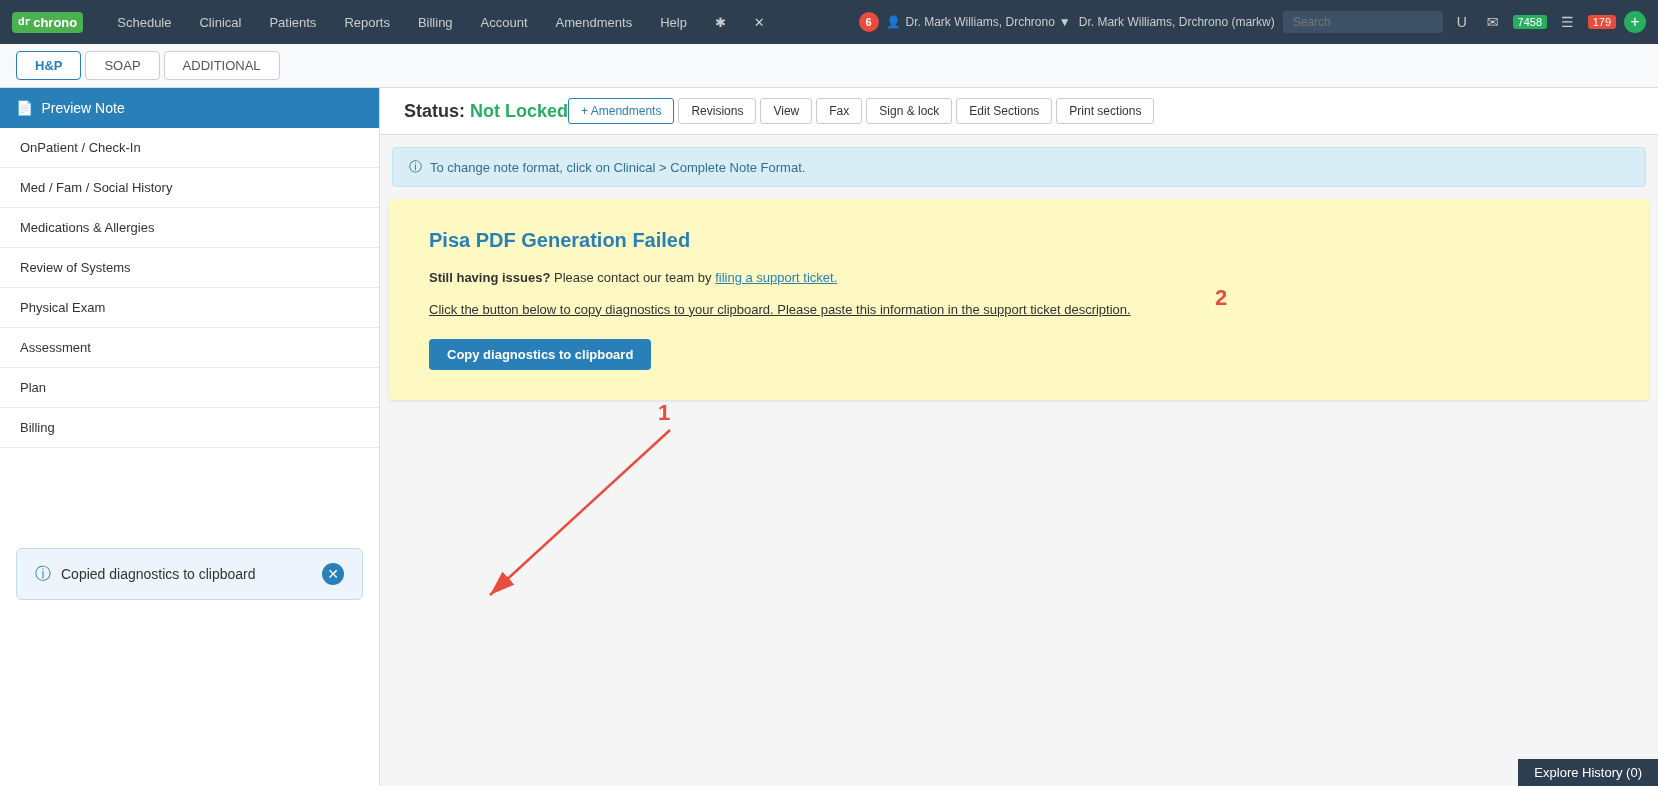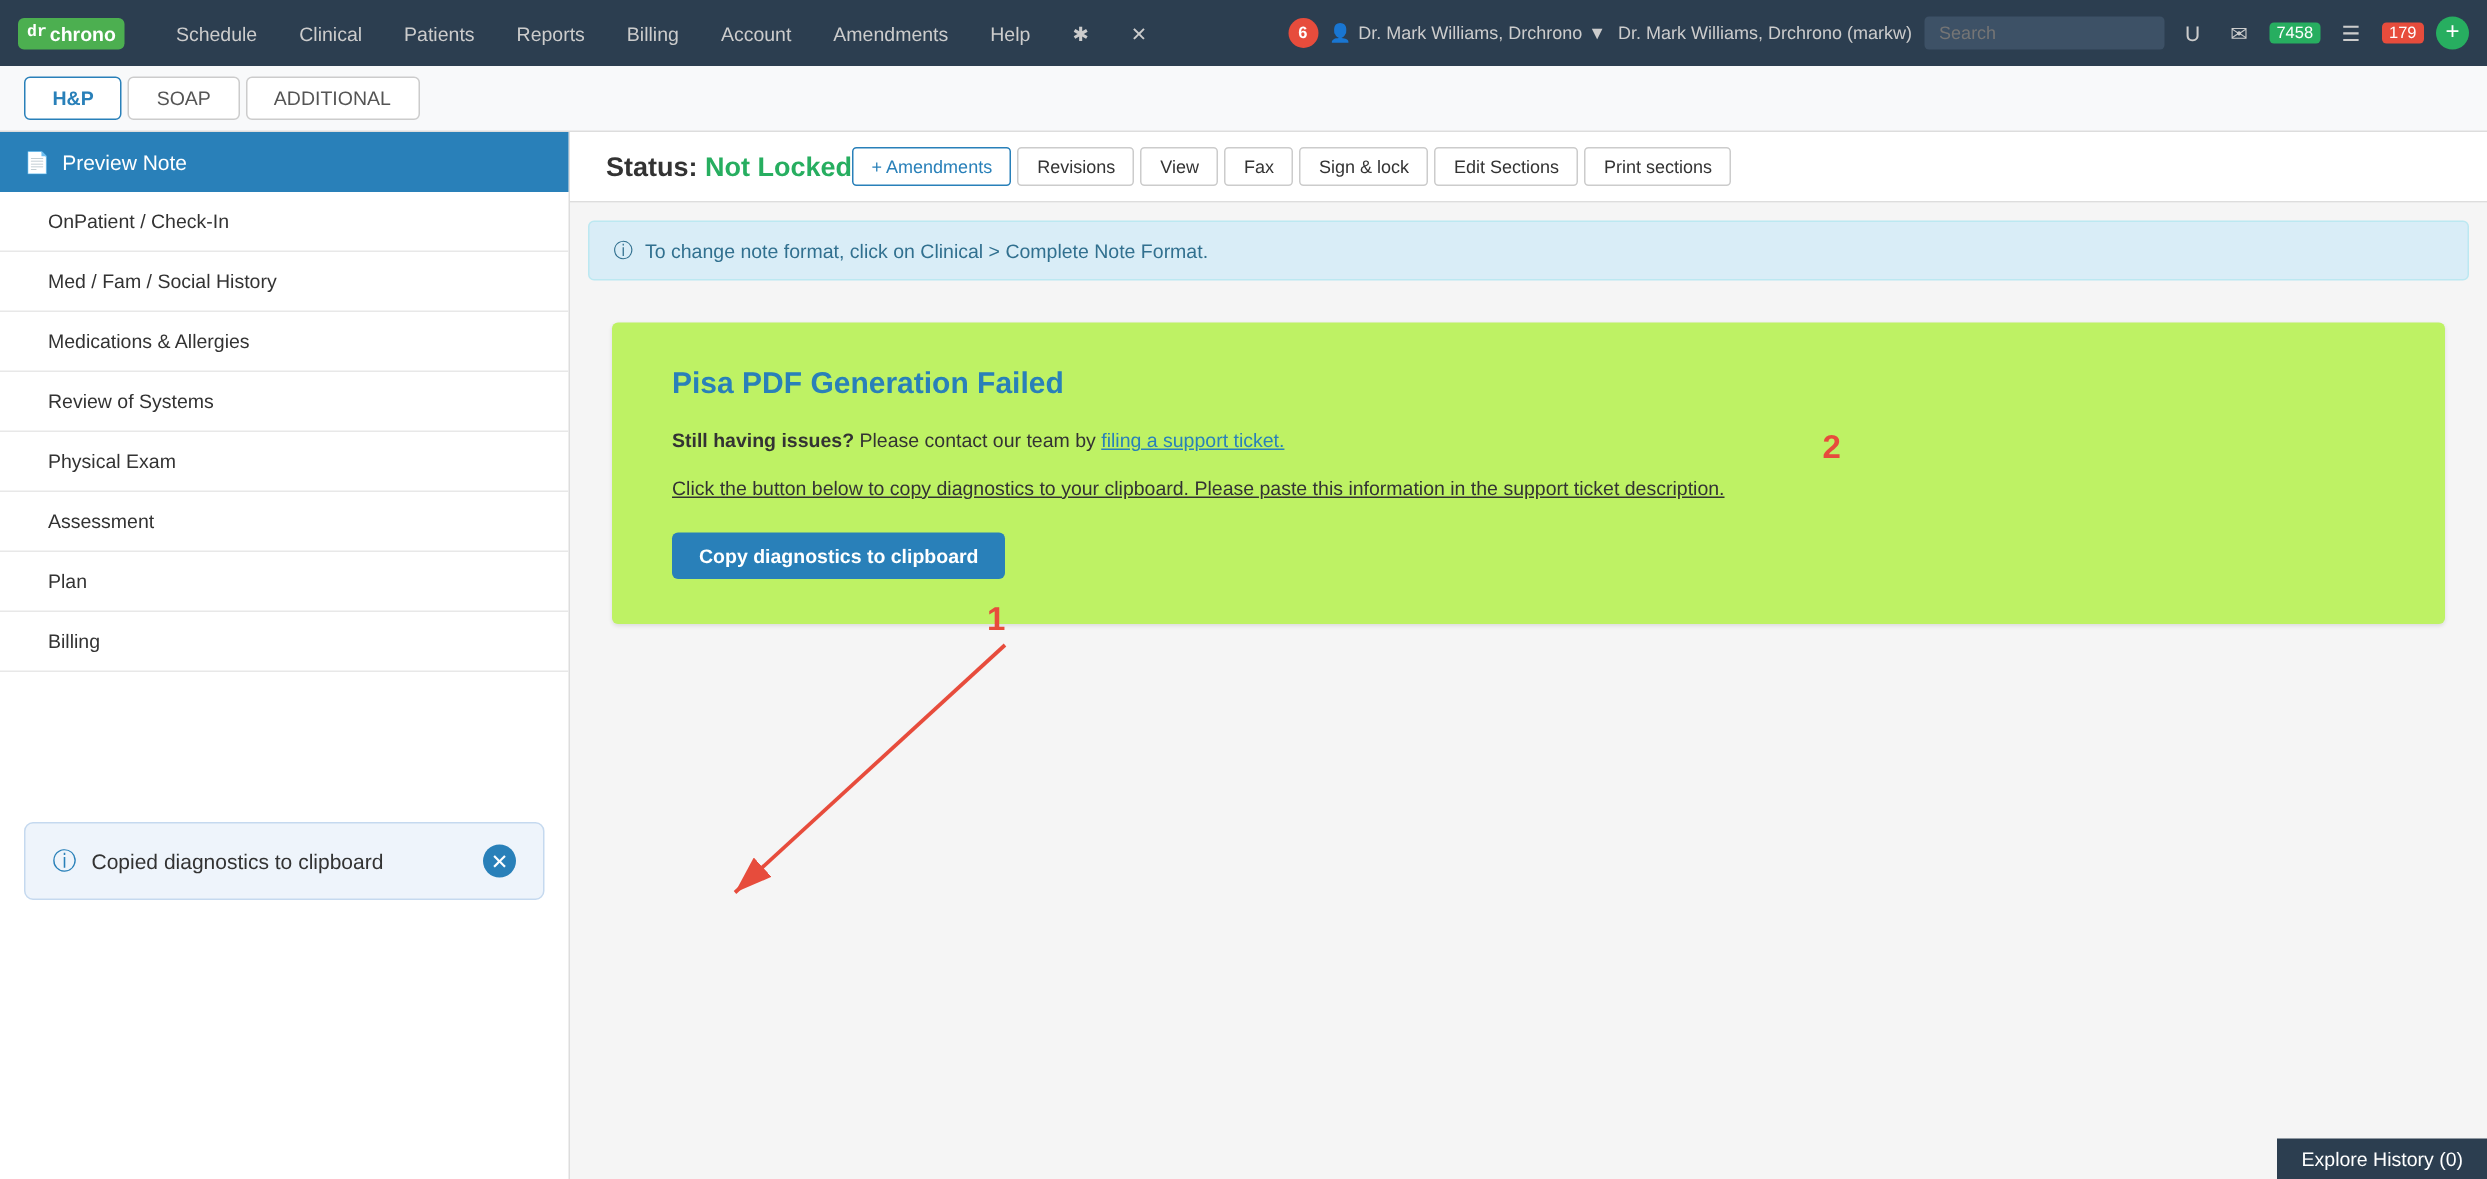--- a/index.html
+++ b/index.html
@@ -161,21 +161,21 @@
       padding: 12px 16px;
       border: none;
       cursor: pointer;
       font-size: 14px;
       text-align: left;
       display: flex;
       align-items: center;
       gap: 8px;
     }
     .sidebar-item {
-      padding: 12px 32px;
+      padding: 12px 20px;
       border-bottom: 1px solid #e8e8e8;
       cursor: pointer;
       color: #333;
       font-size: 13px;
     }
 
     
     .content-area {
       flex: 1;
       background: #f5f5f5;
@@ -222,24 +222,24 @@
       border-radius: 4px;
       color: #31708f;
       font-size: 13px;
       display: flex;
       align-items: center;
       gap: 8px;
     }
 
     
     .error-card {
-      background: #bef264;
+      background: #fef9c3;
       border-radius: 4px;
       padding: 30px 40px;
-      margin: 28px;
+      margin: 9px;
       box-shadow: 0 1px 3px rgba(0,0,0,0.1);
     }
     .error-title {
       color: #2980b9;
       font-size: 20px;
       font-weight: bold;
       margin-bottom: 16px;
     }
     .error-body {
       color: #333;

